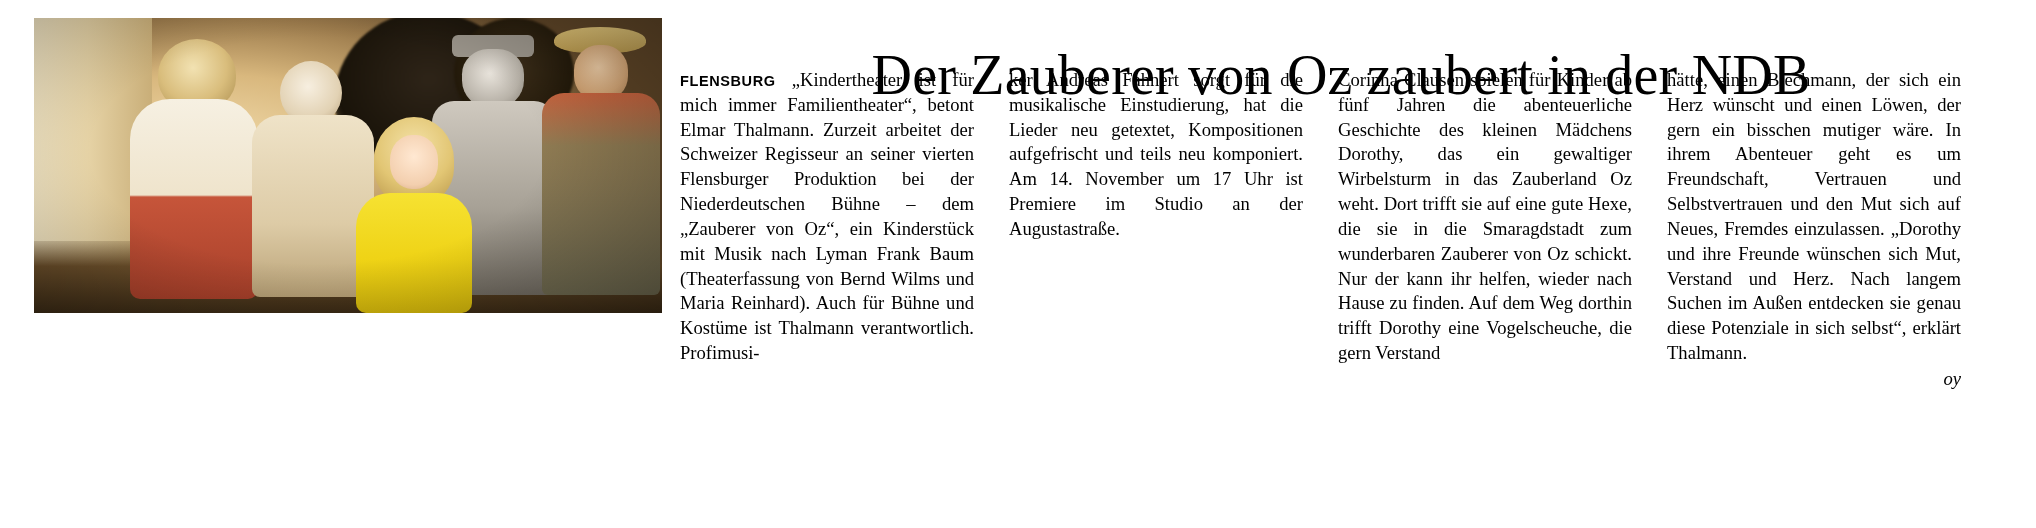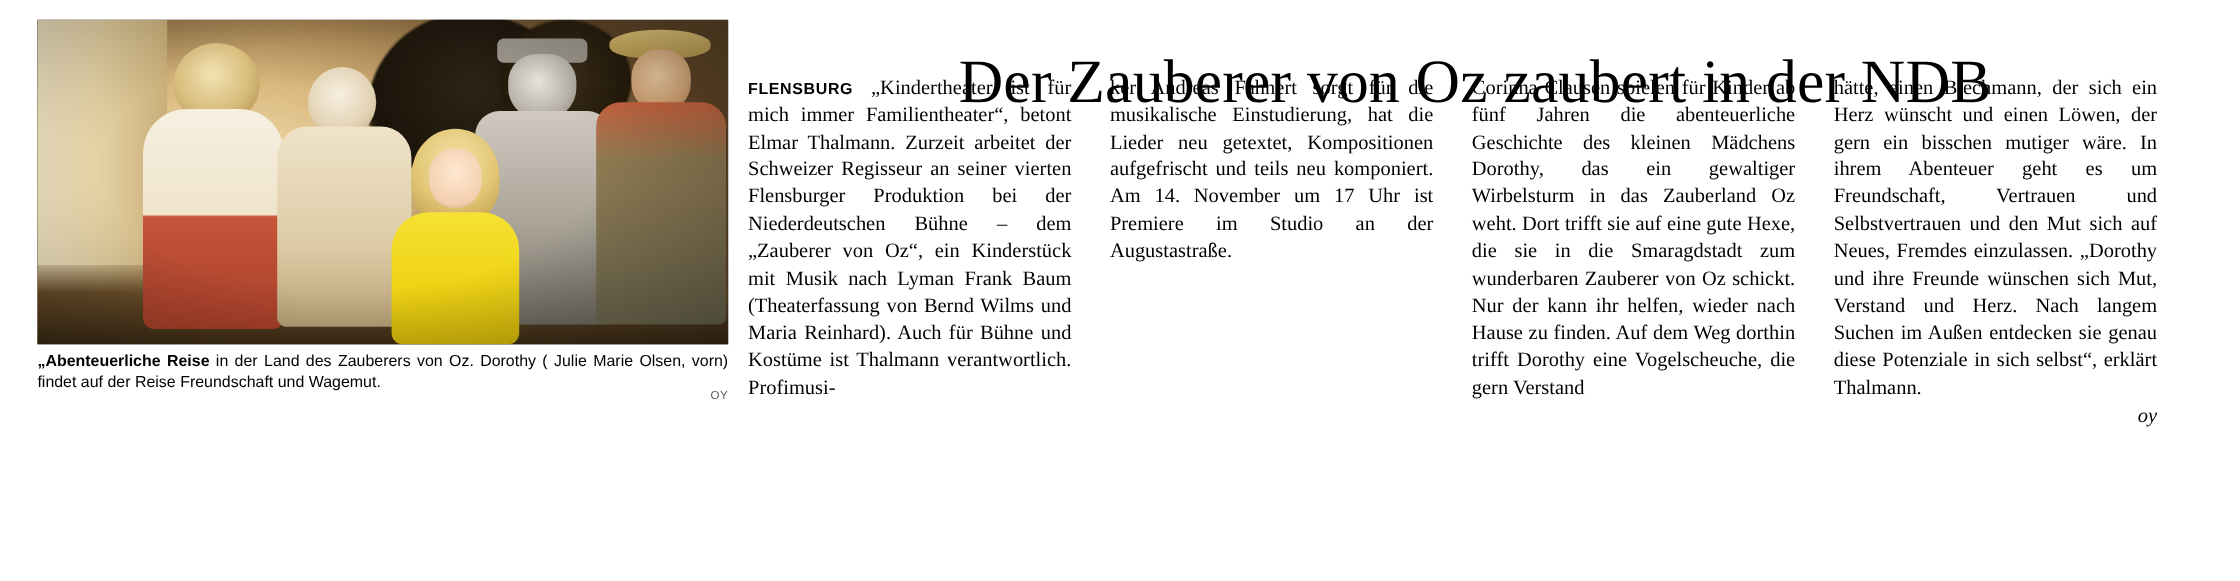--- a/index.html
+++ b/index.html
@@ -257,24 +257,20 @@
           <div class="body"></div>
       </div>
       <div class="fig fig-dorothy">
         <div class="hair"></div>
           <div class="face"></div>
           <div class="dress"></div>
       </div>
       <div class="photo-vignette"></div>
     </div>
 
-    <div class="caption">
-      <b>„Abenteuerliche Reise</b><span> in der Land des Zauberers von Oz. Dorothy ( Julie Marie Olsen, vorn) findet auf der Reise Freundschaft und Wagemut.</span>
-      <span class="credit">OY</span>
-    </div>
   </div>
 
   <div class="cols">
 
     <div class="col">
       <p><span class="dateline">FLENSBURG</span> <span>„Kindertheater ist für mich immer Familientheater“, betont Elmar Thalmann. Zurzeit arbeitet der Schweizer Regisseur an seiner vierten Flensburger Produktion bei der Niederdeutschen Bühne – dem „Zauberer von Oz“, ein Kinderstück mit Musik nach Lyman Frank Baum (Theaterfassung von Bernd Wilms und Maria Reinhard). Auch für Bühne und Kostüme ist Thalmann verantwortlich. Profimusi-</span></p>
     </div>
 
     <div class="col">
       <p>ker Andreas Fahnert sorgt für die musikalische Einstudierung, hat die Lieder neu getextet, Kompositionen aufgefrischt und teils neu komponiert. Am 14. November um 17 Uhr ist Premiere im Studio an der Augustastraße.</p>

